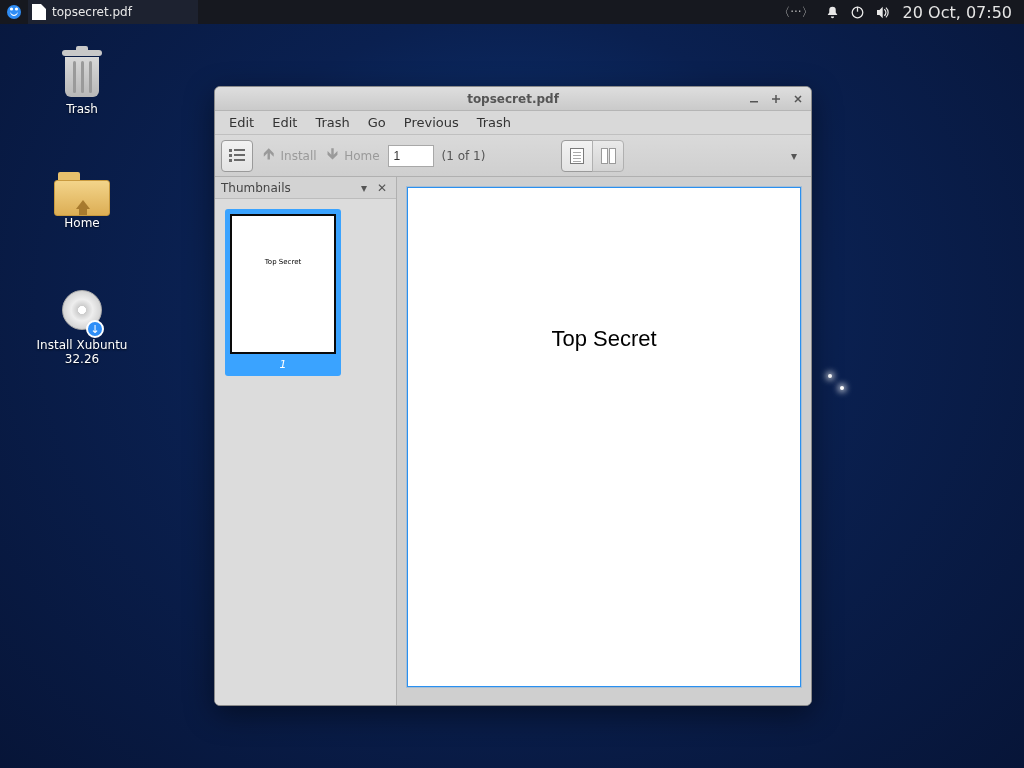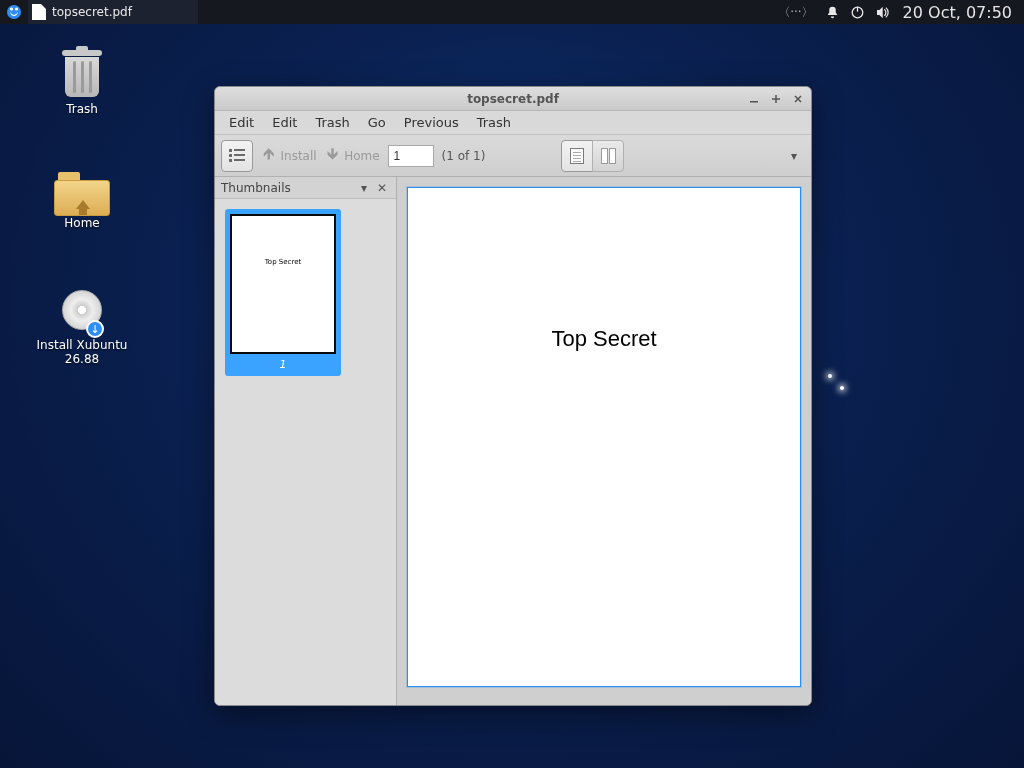--- a/index.html
+++ b/index.html
@@ -174,21 +174,21 @@
       <div class="hm"></div>
     </div>
   <span class="lbl">Home</span>
 </div>
 <div class="di" style="left:22px; top:290px; width:120px;">
   <div class="disc-ic">
       <div class="d"></div>
       <div class="ar">↓</div>
     </div>
   <span class="lbl">Install Xubuntu
-26.88</span>
+32.26</span>
 </div>
 
 <div class="spark" style="right:192px; top:374px;"></div>
 <div class="spark" style="right:180px; top:386px;"></div>
 
 <div class="win">
   <div class="titlebar">
     <span class="t">topsecret.pdf</span>
     <div class="btns">
       <div class="wb">

